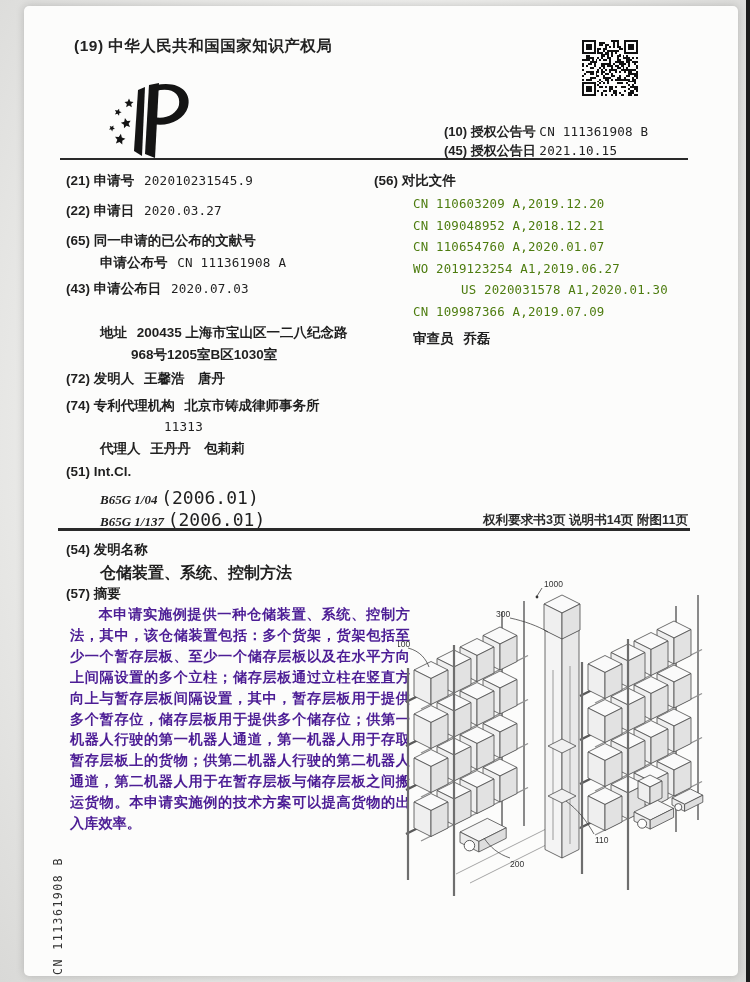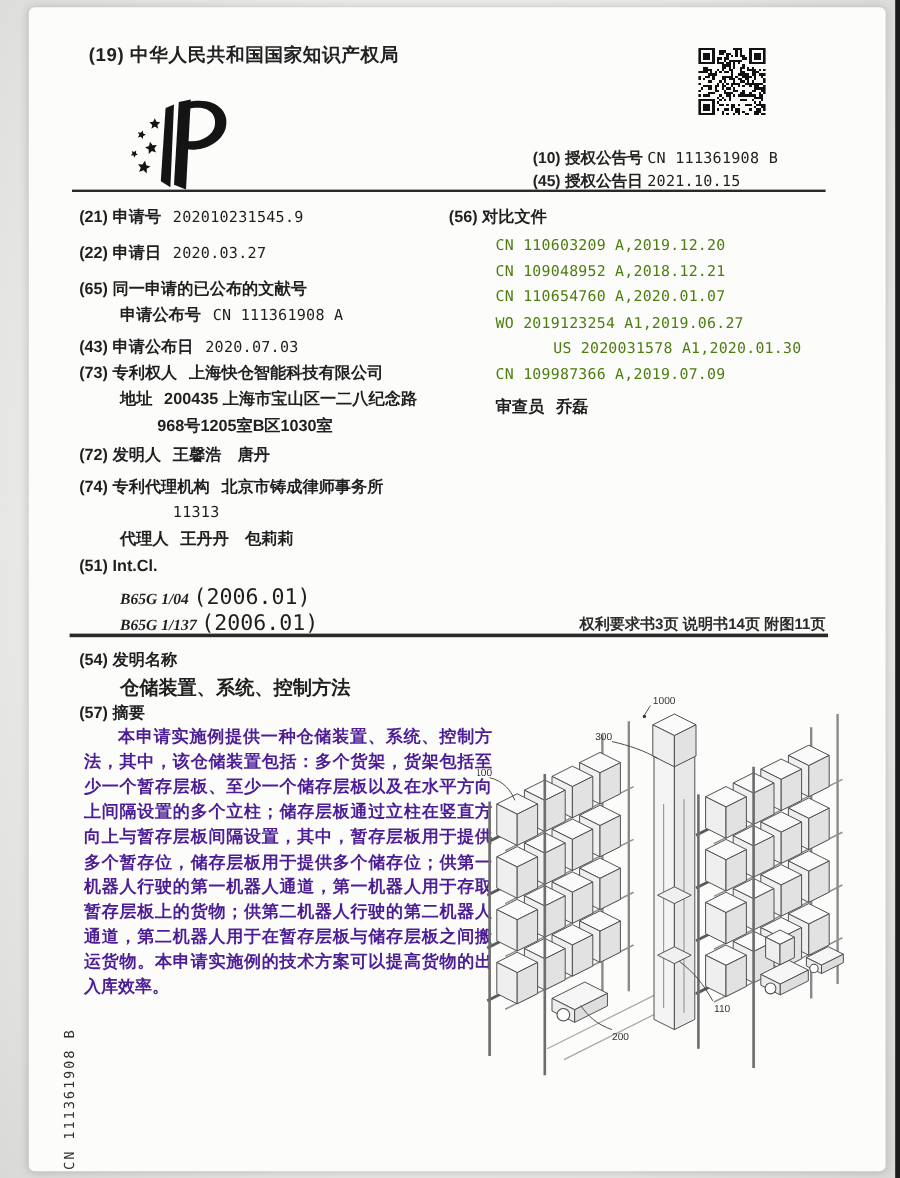--- a/index.html
+++ b/index.html
@@ -392,40 +392,36 @@
     <span class="lbl">(65) 同一申请的已公布的文献号</span>
   </div>
   <div class="row" style="left:100px;top:254px;">
     <span class="lbl">申请公布号</span>
     <span class="num">CN 111361908 A</span>
   </div>
   <div class="row" style="left:66px;top:280px;">
     <span class="lbl">(43) 申请公布日</span>
     <span class="num">2020.07.03</span>
   </div>
-  <div class="row" style="left:66px;top:302px;">
-    <span class="lbl">(73) 专利权人</span>
-    <span class="val">上海快仓智能科技有限公司</span>
-  </div>
   <div class="row" style="left:100px;top:324px;">
     <span class="lbl">地址</span>
     <span class="val">200435 上海市宝山区一二八纪念路</span>
   </div>
   <div class="row" style="left:131px;top:346px;">
     <span class="val">968号1205室B区1030室</span>
   </div>
   <div class="row" style="left:66px;top:370px;">
     <span class="lbl">(72) 发明人</span>
     <span class="val">王馨浩　唐丹</span>
   </div>
   <div class="row" style="left:66px;top:397px;">
     <span class="lbl">(74) 专利代理机构</span>
     <span class="val">北京市铸成律师事务所</span>
   </div>
-  <div class="row" style="left:144px;top:419px;">
+  <div class="row" style="left:164px;top:419px;">
     <span class="num">11313</span>
   </div>
   <div class="row" style="left:100px;top:440px;">
     <span class="lbl">代理人</span>
     <span class="val">王丹丹　包莉莉</span>
   </div>
   <div class="row" style="left:66px;top:464px;">
     <span class="lbl">(51) Int.Cl.</span>
   </div>
   <div class="row" style="left:100px;top:487px;">

